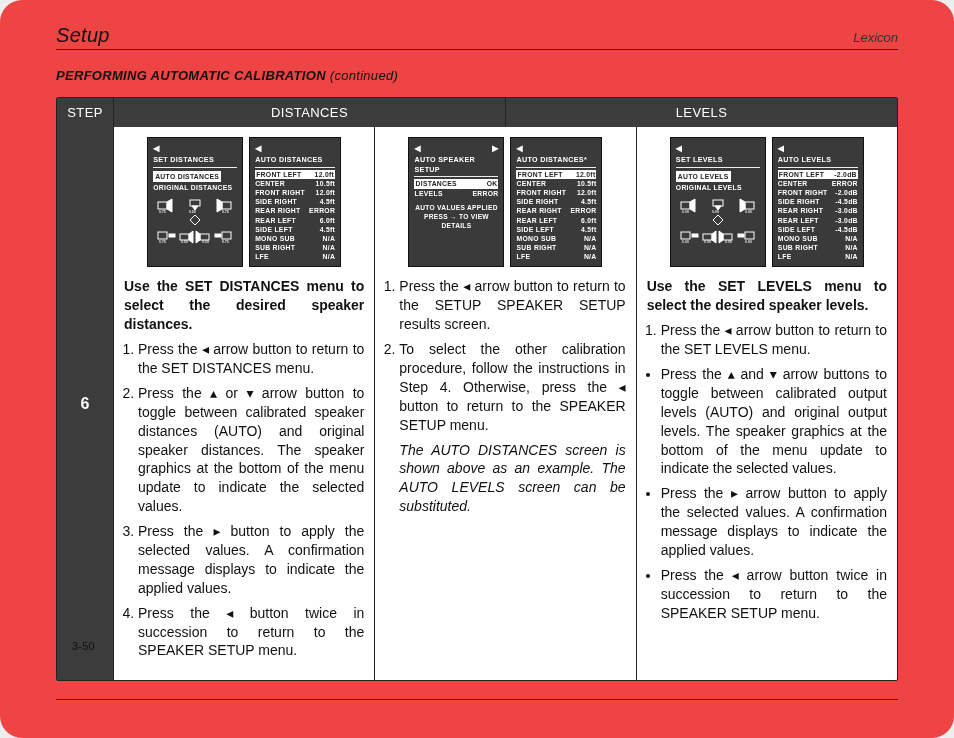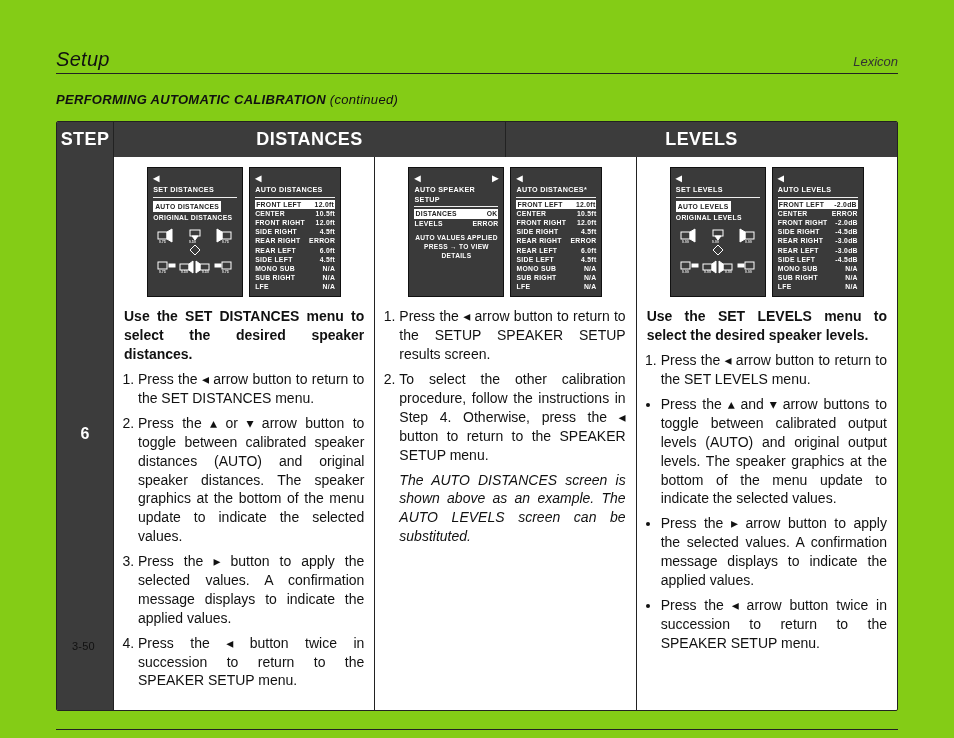--- a/index.html
+++ b/index.html
@@ -6,25 +6,26 @@
     margin: 0;
     background: #eee;
     font-family: "Helvetica Neue", Arial, sans-serif;
     display: flex;
     justify-content: center;
     align-items: flex-start;
   }
   .page {
     width: 954px;
     height: 738px;
-    background: #84cc16;
+    background: #ef4444;
     position: relative;
     box-sizing: border-box;
-    padding: 48px 56px 40px 56px;
+    padding: 24px 56px 40px 56px;
     color: #111;
+    border-radius: 22px;
   }
   .topbar {
     display: flex;
     justify-content: space-between;
     align-items: baseline;
     border-bottom: 1.2px solid #222;
     padding-bottom: 2px;
   }
   .section-title {
     font-style: italic;
@@ -53,22 +54,22 @@
   .grid {
     margin-top: 14px;
     border: 1.4px solid #222;
     border-radius: 2px;
     overflow: hidden;
   }
   .hdr {
     display: flex;
     background: #3c3c3c;
     color: #fff;
-    font-weight: 700;
-    font-size: 18px;
+    font-weight: 400;
+    font-size: 13px;
     letter-spacing: .4px;
     align-items: center;
   }
   .hdr > div {
     padding: 7px 0;
     text-align: center;
   }
   .hdr .c-step   { width: 56px;  border-right: 1.4px solid #222; }
   .hdr .c-dist   { flex: 1;      border-right: 1.4px solid #222; }
   .hdr .c-dl     { flex: 1;      border-right: 1.4px solid #222; }

